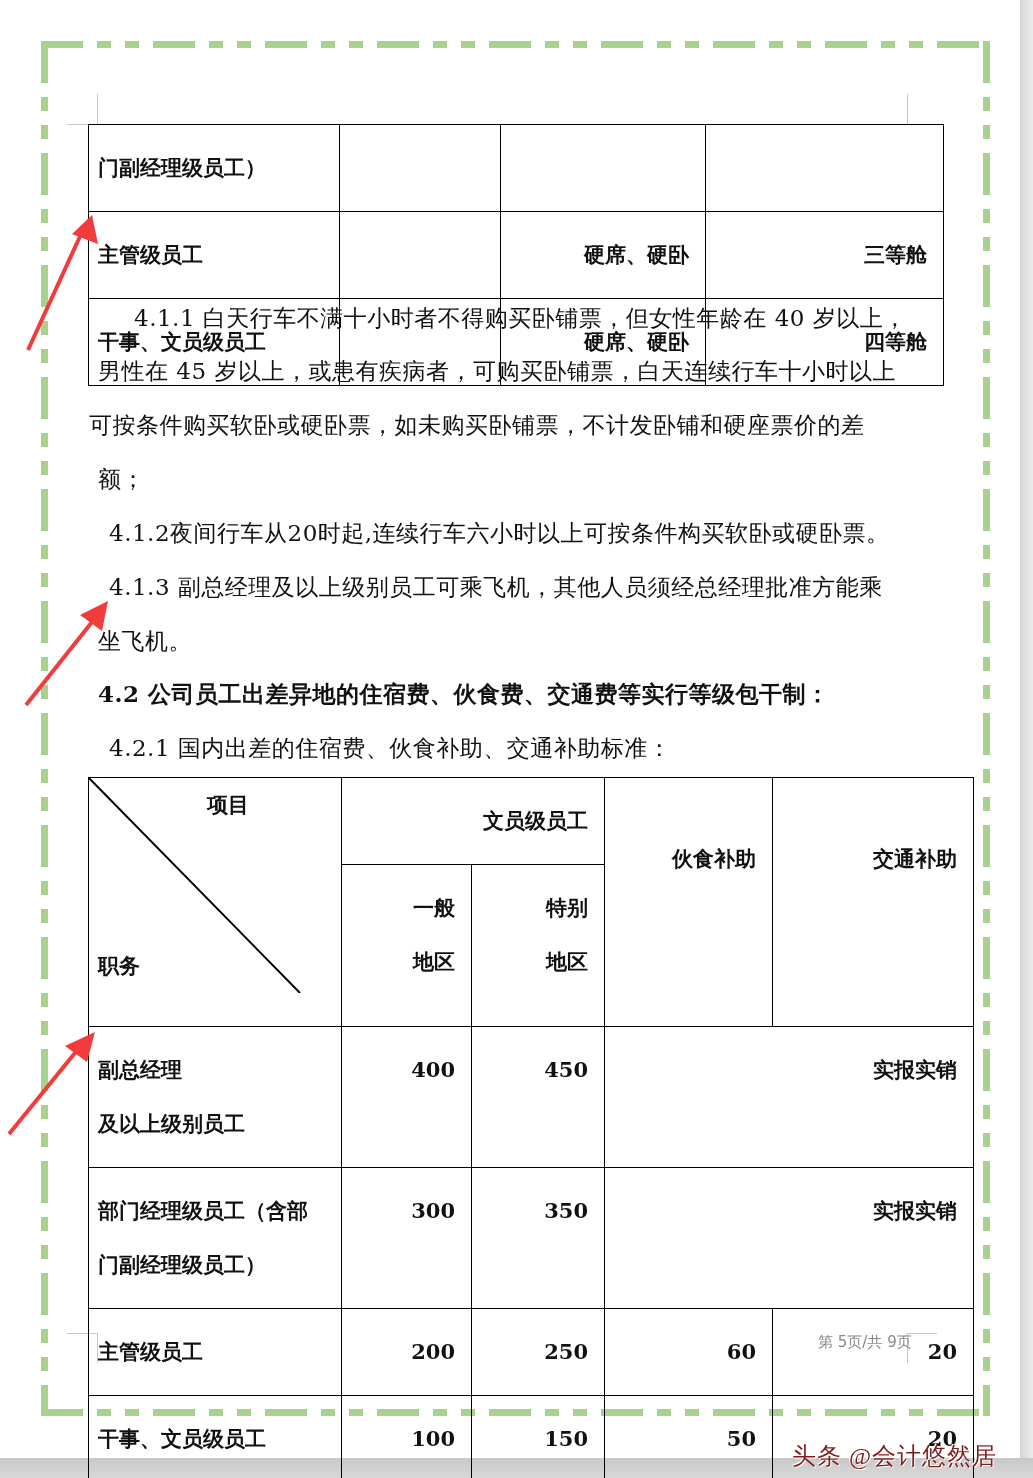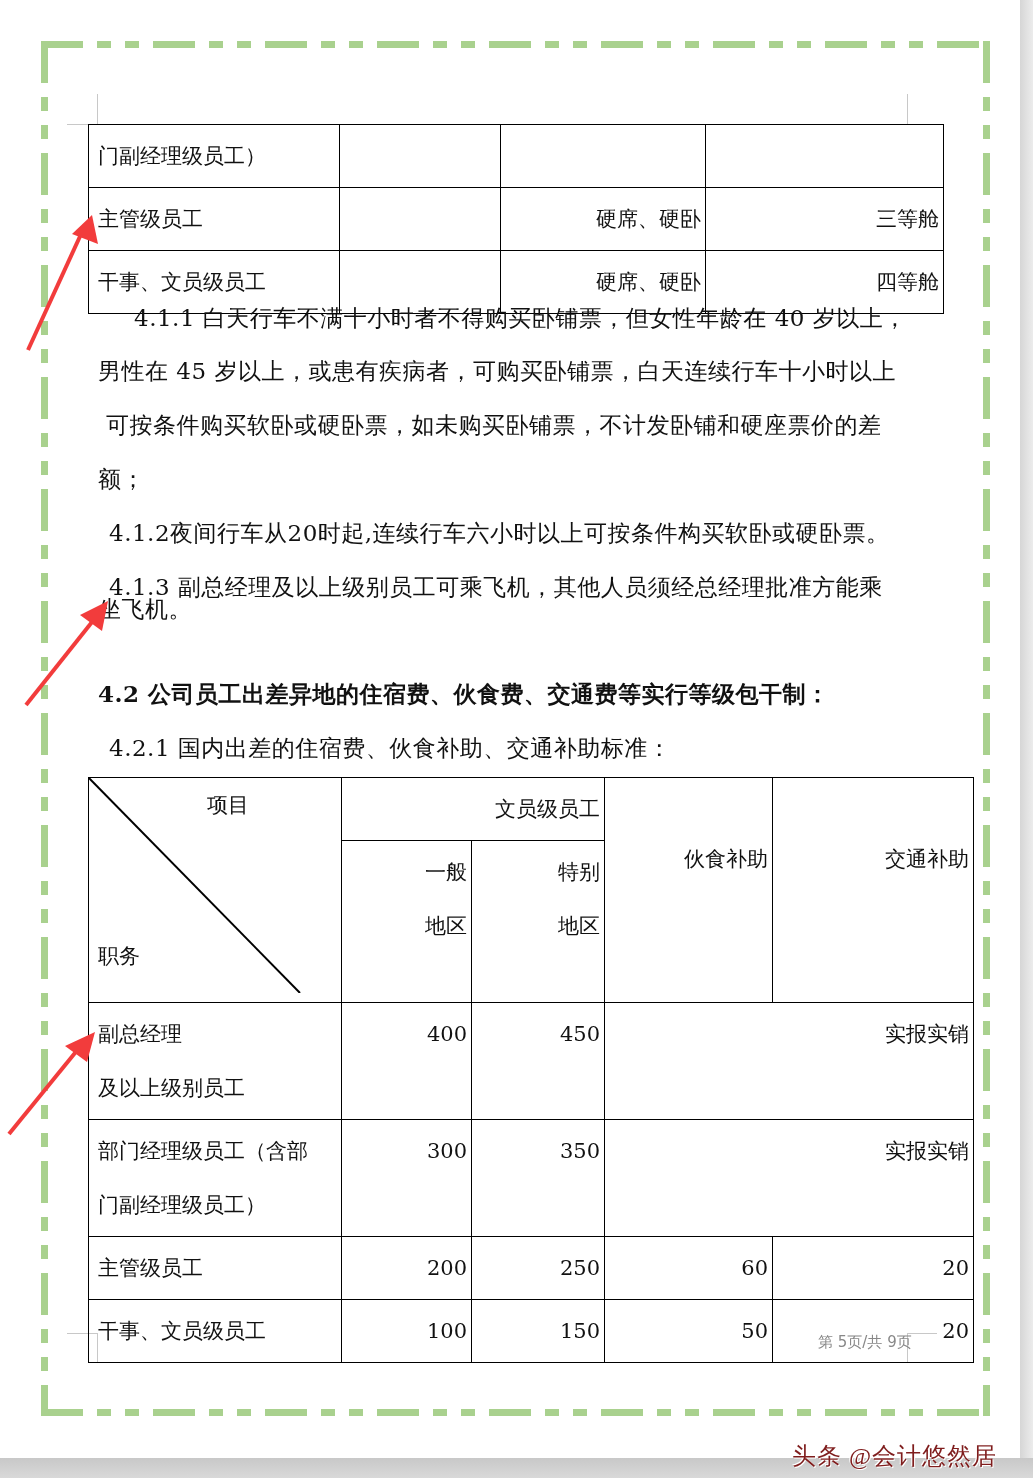--- a/index.html
+++ b/index.html
@@ -13,21 +13,21 @@
   .right-shadow { position:absolute; left:1020px; top:0; width:13px; height:1458px; background:linear-gradient(to right,#d6d6d6,#ececec); }
   .bottom-bar { position:absolute; left:0; top:1458px; width:1033px; height:20px; background:linear-gradient(to bottom,#c8c8c8,#d9d9d9); }
 
   .dash-h, .dash-v { position:absolute; }
   .dash-h { height:7px; background:repeating-linear-gradient(to right,#a9d18e 0 42px,transparent 42px 56px,#a9d18e 56px 70px,transparent 70px 84px,#a9d18e 84px 98px,transparent 98px 112px); }
   .dash-v { width:7px; background:repeating-linear-gradient(to bottom,#a9d18e 0 42px,transparent 42px 56px,#a9d18e 56px 70px,transparent 70px 84px,#a9d18e 84px 98px,transparent 98px 112px); }
 
   .crop { position:absolute; background:#c8c8c8; }
 
   table.doc { position:absolute; border-collapse:collapse; table-layout:fixed; font-size:21px; }
-  table.doc td { border:1.5px solid #000; padding:4px; vertical-align:top; line-height:54px; }
+  table.doc td { border:1.5px solid #000; padding:16px; vertical-align:top; line-height:54px;font-weight:bold; }
   .left { text-align:left; padding-left:9px !important; }
   .center { text-align:right; }
 
   .para { position:absolute; font-size:23px; line-height:54px; white-space:nowrap; letter-spacing:0.5px; }
 
   .diag { position:absolute; left:88px; top:777px; width:253px; height:216px; pointer-events:none; }
 
   .footer-text { position:absolute; left:818px; top:1333px; font-size:15px; color:#888; font-family:"DejaVu Sans","Liberation Sans",sans-serif; }
   .watermark { position:absolute; left:792px; top:1424px; font-size:24px; color:#7f1d1d; font-family:Liberation Serif, serif; text-shadow:1px 1px 0 #fff,-1px -1px 0 #fff; letter-spacing:1px;margin-top:16px; }
 
@@ -77,41 +77,41 @@
     <td class="left">干事、文员级员工</td>
     <td class="center"></td>
     <td class="center">硬席、硬卧</td>
     <td class="center">四等舱</td>
   </tr>
 </tbody>
   </table>
 
 <div class="para" style="left:134px;top:291px;">4.1.1 白天行车不满十小时者不得购买卧铺票，但女性年龄在 40 岁以上，</div>
 <div class="para" style="left:98px;top:344px;">男性在 45 岁以上，或患有疾病者，可购买卧铺票，白天连续行车十小时以上</div>
-<div class="para" style="left:106px;top:398px;">可按条件购买软卧或硬卧票，如未购买卧铺票，不计发卧铺和硬座票价的差</div>
+<div class="para" style="left:89px;top:398px;">可按条件购买软卧或硬卧票，如未购买卧铺票，不计发卧铺和硬座票价的差</div>
 <div class="para" style="left:98px;top:452px;">额；</div>
 <div class="para" style="left:109px;top:506px;">4.1.2夜间行车从20时起,连续行车六小时以上可按条件构买软卧或硬卧票。</div>
 <div class="para" style="left:109px;top:560px;">4.1.3 副总经理及以上级别员工可乘飞机，其他人员须经总经理批准方能乘</div>
-<div class="para" style="left:98px;top:582px;">坐飞机。</div>
+<div class="para" style="left:98px;top:614px;">坐飞机。</div>
 <div class="para" style="left:98px;top:667px;font-weight:bold;">4.2 公司员工出差异地的住宿费、伙食费、交通费等实行等级包干制：</div>
 <div class="para" style="left:109px;top:721px;text-align:center;">4.2.1 国内出差的住宿费、伙食补助、交通补助标准：</div>
 
 <table class="doc" style="left:88px;top:777px;width:885px;">
   <colgroup>
       <col style="width:253px">
       <col style="width:130px">
       <col style="width:133px">
       <col style="width:168px">
       <col style="width:201px">
     </colgroup>
   <tbody>
       <tr style="height:54px">
     <td rowspan="2" style="position:relative;">
       <span style="position:absolute;left:118px;top:0;">项目</span>
-      <span style="position:absolute;left:9px;top:151px;">职务</span>
+      <span style="position:absolute;left:9px;top:161px;">职务</span>
     </td>
     <td colspan="2" class="center">文员级员工</td>
     <td rowspan="2" class="center" style="padding-top:54px;">伙食补助</td>
     <td rowspan="2" class="center" style="padding-top:54px;">交通补助</td>
   </tr>
   <tr style="height:162px">
     <td class="center">
       <div>一般</div>
       <div>地区</div>
     </td>

